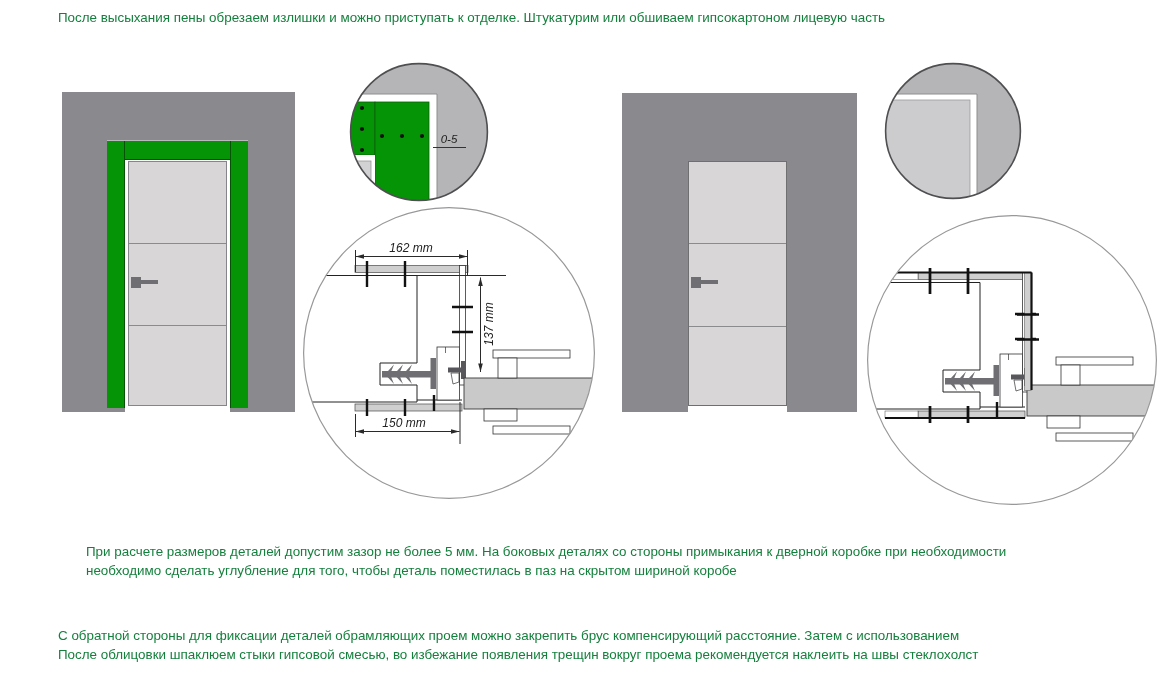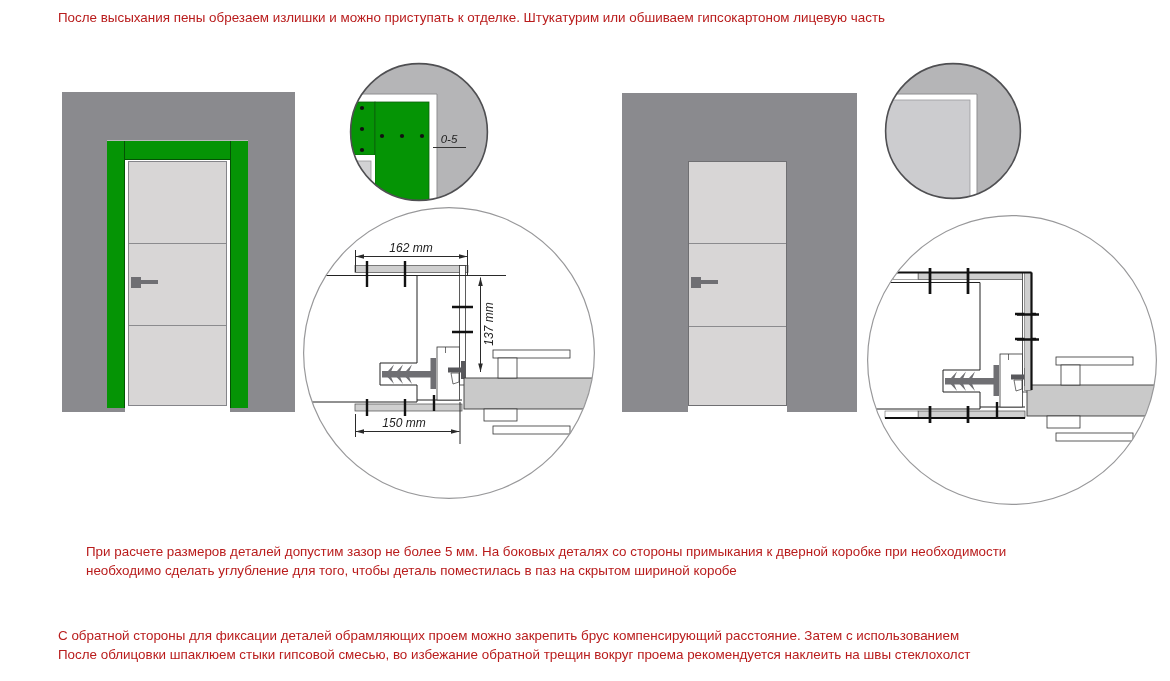--- a/index.html
+++ b/index.html
@@ -1,17 +1,17 @@
 <!DOCTYPE html>
 <html><head>
 <meta charset="utf-8">
 <style>
   html,body{margin:0;padding:0;background:#ffffff;}
   #canvas{position:relative;width:1170px;height:681px;background:#ffffff;overflow:hidden;
-          font-family:"Liberation Sans", sans-serif;color:#b91c1c;}
+          font-family:"Liberation Sans", sans-serif;color:#15803d;}
   .txt{position:absolute;font-size:13.4px;line-height:18px;letter-spacing:0;}
   .para{position:absolute;font-size:13.4px;line-height:18.5px;}
   .abs{position:absolute;}
   .wall{background:#8a8a8e;}
   .door{background:#d8d6d6;border:1px solid #85858a;box-sizing:border-box;}
   .panel-line{position:absolute;left:0;right:0;height:1px;background:#8b8b8e;}
   .green{background:#059405;}
   .handle-base{position:absolute;width:10px;height:11px;background:#6f6f73;}
   .handle-bar{position:absolute;width:17px;height:4px;background:#6f6f73;}
   svg text{font-family:"Liberation Sans", sans-serif;}
@@ -211,16 +211,16 @@
   </svg>
 
   <div class="para" style="left:58px;top:543px;width:1105px;margin-left:28px;">
     <div>При расчете размеров деталей допустим зазор не более 5 мм. На боковых деталях со стороны примыкания к дверной коробке при необходимости</div>
     <div>необходимо сделать углубление для того, чтобы деталь поместилась в паз на скрытом шириной коробе</div>
   </div>
   <div class="para" style="left:58px;top:627px;width:1105px;">
     <div>С обратной стороны для фиксации деталей обрамляющих проем можно закрепить брус компенсирующий расстояние. Затем с использованием</div>
   </div>
   <div class="para" style="left:58px;top:646px;width:1105px;">
-    <div>После облицовки шпаклюем стыки гипсовой смесью, во избежание обратной трещин вокруг проема рекомендуется наклеить на швы стеклохолст</div>
+    <div>После облицовки шпаклюем стыки гипсовой смесью, во избежание появления трещин вокруг проема рекомендуется наклеить на швы стеклохолст</div>
   </div>
 
 </div>
 
 </body></html>

